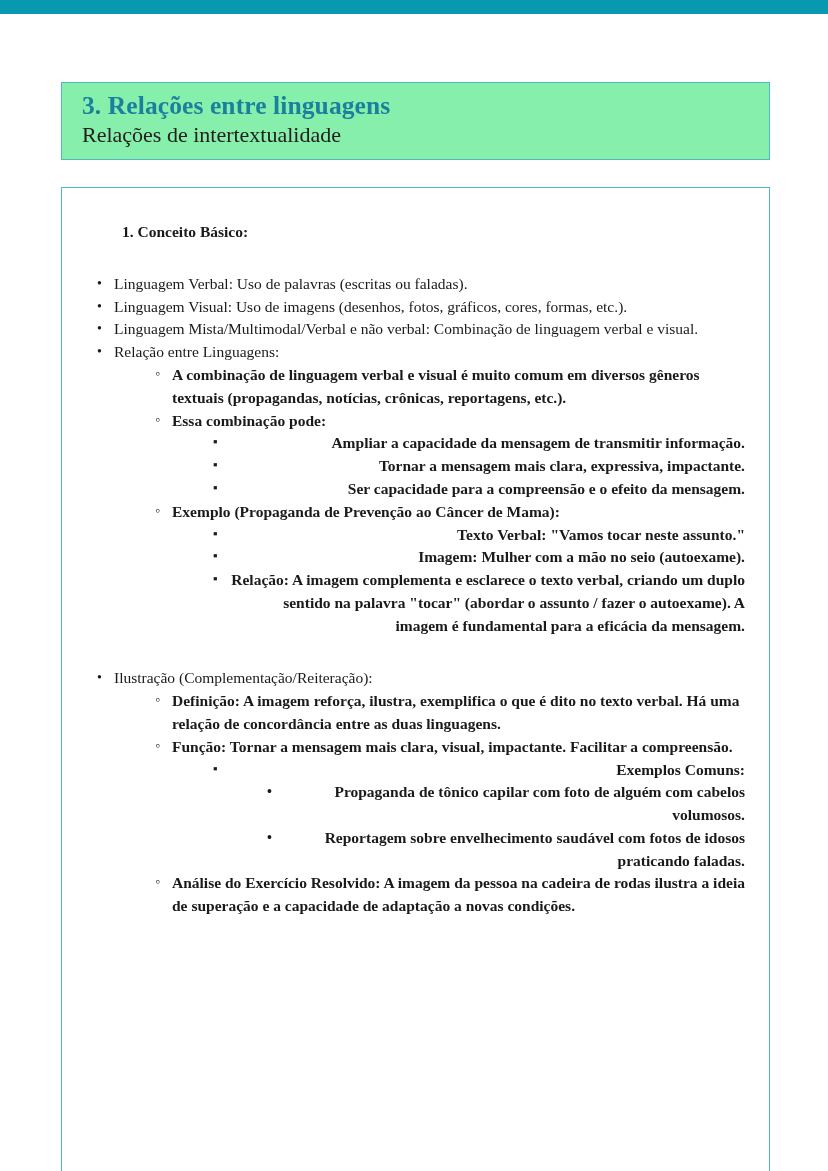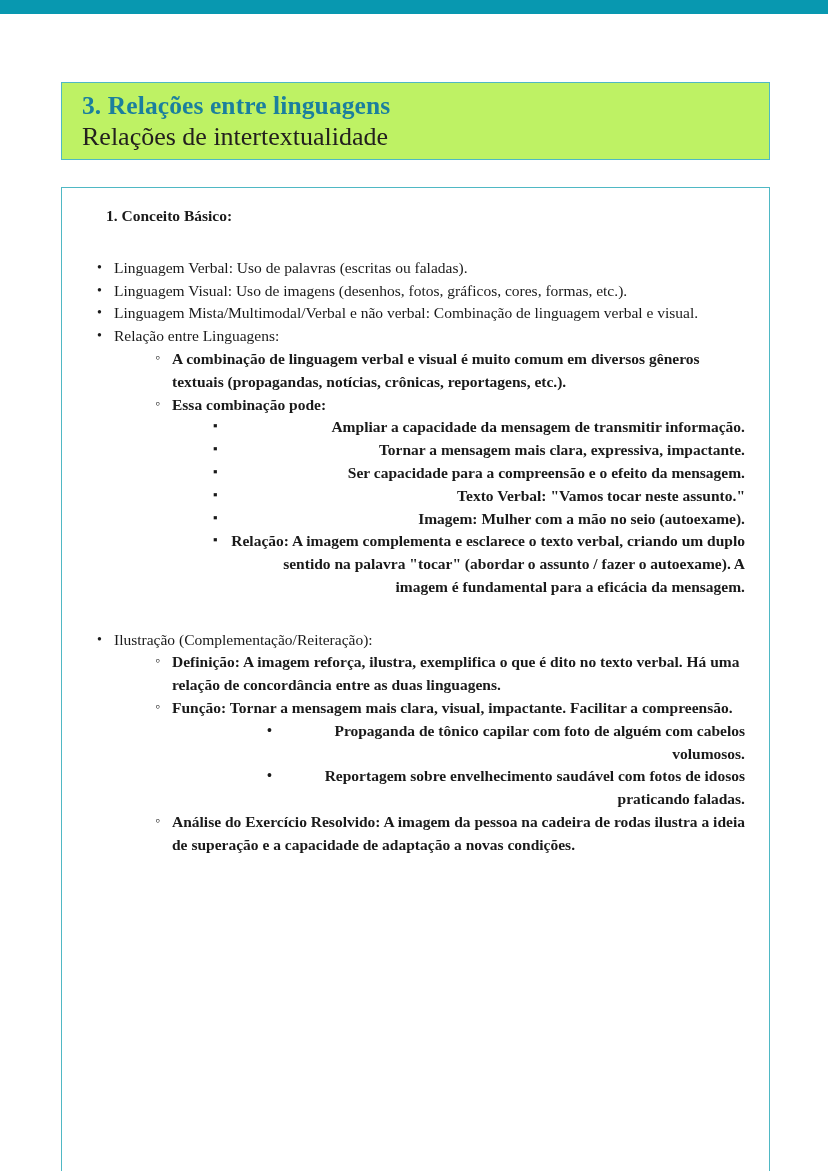--- a/index.html
+++ b/index.html
@@ -27,37 +27,37 @@
 
   
   .title-card {
     position: absolute;
     left: 61px;
     top: 82px;
     width: 709px;
     height: 78px;
     box-sizing: border-box;
     border: 1.6px solid #4fb8c4;
-    background: #bef264;
+    background: #86efac;
   }
   .title-card .title {
     position: absolute;
     left: 20px;
     top: 8px;
     font-size: 25.5px;
     font-weight: 700;
     color: #1b7f9e;
     letter-spacing: 0.1px;
     white-space: nowrap;
   }
   .title-card .subtitle {
     position: absolute;
     left: 20px;
     top: 39px;
-    font-size: 26px;
+    font-size: 22px;
     font-weight: 400;
     color: #23201e;
     white-space: nowrap;
   }
 
   
   .content-card {
     position: absolute;
     left: 61px;
     top: 187px;
@@ -68,21 +68,21 @@
     border-bottom: none;
     background: #ffffff;
     padding: 18px 24px 0 24px;
   }
 
   
   .section-heading {
     font-size: 15.5px;
     font-weight: 700;
     color: #1a1a1a;
-    margin: 0;
+    margin: 16px;
     padding: 0 0 0 20px;
     line-height: 1.35;
   }
   .section-heading.second {
     margin-top: 29px;
   }
 
   
   ul {
     margin: 0;
@@ -182,20 +182,21 @@
               </li>
               <li>
                 <div class="row"><span class="li-text">Tornar a mensagem mais clara, expressiva, impactante.</span></div>
               </li>
               <li>
                 <div class="row"><span class="li-text">Ser capacidade para a compreensão e o efeito da mensagem.</span></div>
               </li>
             </ul>
           </li>
           <li>
+            <div class="row"><span class="li-text">Exemplo (Propaganda de Prevenção ao Câncer de Mama):</span></div>
             <ul class="level-3">
               <li>
                 <div class="row"><span class="li-text">Texto Verbal: "Vamos tocar neste assunto."</span></div>
               </li>
               <li>
                 <div class="row"><span class="li-text">Imagem: Mulher com a mão no seio (autoexame).</span></div>
               </li>
               <li>
                 <div class="row"><span class="li-text">Relação: A imagem complementa e esclarece o texto verbal, criando um duplo sentido na palavra "tocar" (abordar o assunto / fazer o autoexame). A imagem é fundamental para a eficácia da mensagem.</span></div>
               </li>
@@ -209,20 +210,21 @@
       <li>
         <div class="row"><span class="li-text">Ilustração (Complementação/Reiteração):</span></div>
         <ul class="level-2">
           <li>
             <div class="row"><span class="li-text">Definição: A imagem reforça, ilustra, exemplifica o que é dito no texto verbal. Há uma relação de concordância entre as duas linguagens.</span></div>
           </li>
           <li>
             <div class="row"><span class="li-text">Função: Tornar a mensagem mais clara, visual, impactante. Facilitar a compreensão.</span></div>
             <ul class="level-3">
               <li>
+                <div class="row"><span class="li-text">Exemplos Comuns:</span></div>
                 <ul class="level-4">
                   <li>
                     <div class="row"><span class="li-text">Propaganda de tônico capilar com foto de alguém com cabelos volumosos.</span></div>
                   </li>
                   <li>
                     <div class="row"><span class="li-text">Reportagem sobre envelhecimento saudável com fotos de idosos praticando faladas.</span></div>
                   </li>
                 </ul>
               </li>
             </ul>

